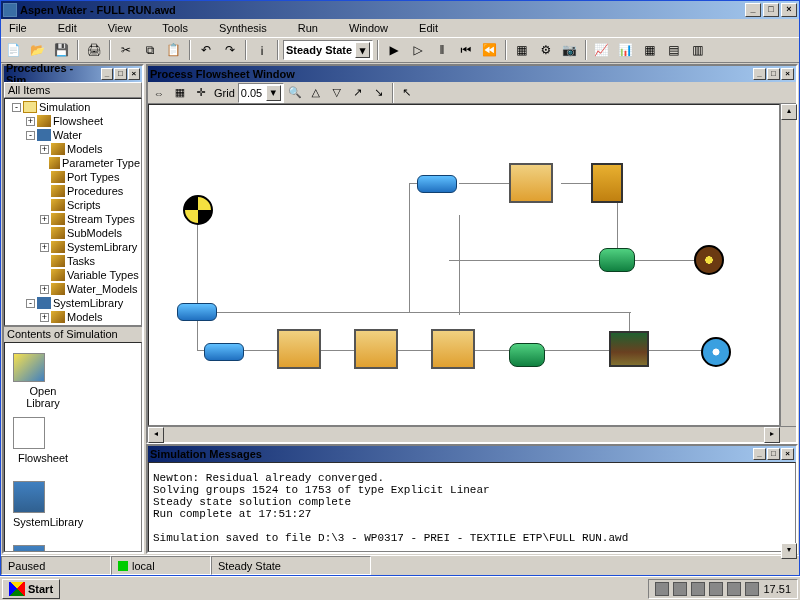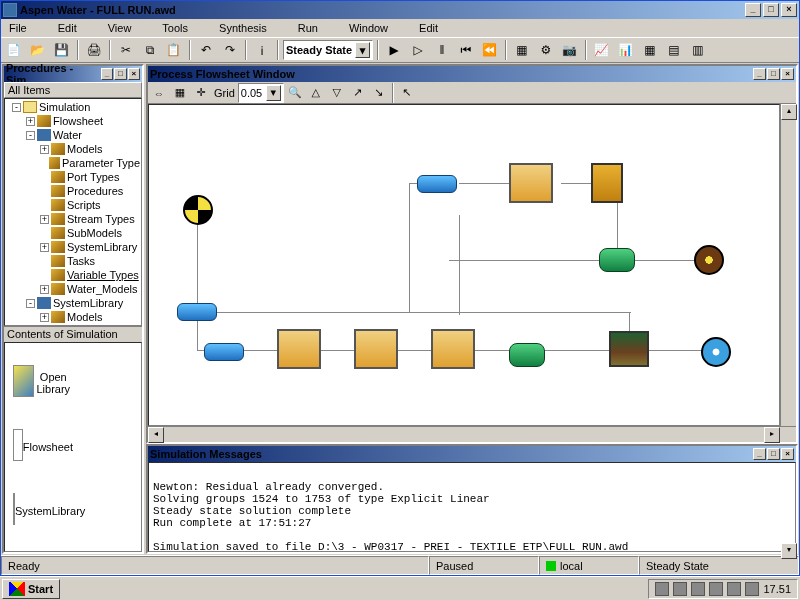--- a/index.html
+++ b/index.html
@@ -24,39 +24,39 @@
   .treehdr{height:16px;background:#d4d0c8;border:1px solid;border-color:#fff #808080 #808080 #fff;padding:1px 3px;}
   .tree{flex:1;background:#fff;border:1px inset #808080;overflow:hidden;padding:1px;font-size:11px;line-height:14px;}
   .tree .node{display:flex;align-items:center;white-space:nowrap;}
   .tree .exp{width:9px;height:9px;border:1px solid #888;background:#fff;text-align:center;line-height:7px;font-size:9px;margin:0 2px;}
   .tree .ico{width:14px;height:12px;display:inline-block;margin-right:2px;}
   .ico.fold{background:#f4e28a;border:1px solid #b8860b;}
   .ico.cube{background:linear-gradient(135deg,#e0b030,#906010);}
   .ico.blue{background:#3a6ea5;}
   .contentshdr{height:16px;border-top:1px solid #808080;padding:1px 3px;background:#d4d0c8;}
   .thumbs{flex:0 0 auto;height:210px;background:#fff;border:1px inset #808080;overflow:hidden;display:flex;flex-wrap:wrap;align-content:flex-start;padding:6px;}
-  .thumb{width:60px;height:56px;display:flex;align-items:center;margin:4px 2px;}
+  .thumb{width:60px;height:56px;display:flex;flex-direction:column;margin:4px 2px;}
   .thumb .ti{width:32px;height:32px;border:1px solid #888;}
   .thumb .ti.lib{background:linear-gradient(135deg,#f5e050,#4080c0);}
   .thumb .ti.fs{background:#fff;border:1px solid #888;}
   .thumb .ti.drums{background:linear-gradient(#4080c0,#306090);}
   .thumb span{text-align:center;margin-top:3px;}
   .main{flex:1;display:flex;flex-direction:column;margin:1px;min-width:0;}
   .flowsheetWin{flex:1;border:2px solid;border-color:#808080 #fff #fff #808080;display:flex;flex-direction:column;min-height:0;}
   .fsToolbar{height:22px;display:flex;align-items:center;padding:1px;border-bottom:1px solid #808080;background:#d4d0c8;gap:1px;}
   .fsToolbar .tbtn{width:20px;height:18px;font-size:11px;}
   .canvas{flex:1;background:#fff;position:relative;overflow:hidden;border:1px inset #808080;}
   .hscroll,.vscroll{background:#d4d0c8;}
   .hscroll{height:16px;border-top:1px solid #808080;display:flex;}
   .vscroll{width:16px;border-left:1px solid #808080;}
   .sbtn{width:16px;height:16px;background:#d4d0c8;border:1px solid;border-color:#fff #404040 #404040 #fff;text-align:center;line-height:12px;font-size:8px;}
   .strack{flex:1;background:repeating-conf;background:#d4d0c8;}
   .fsBody{flex:1;display:flex;min-height:0;}
   .msgWin{height:110px;border:2px solid;border-color:#808080 #fff #fff #808080;display:flex;flex-direction:column;}
-  .msgBody{flex:1;background:#fff;border:1px inset #808080;font-family:"Courier New",monospace;font-size:11px;padding:18px 4px;white-space:pre;overflow:hidden;}
+  .msgBody{flex:1;background:#fff;border:1px inset #808080;font-family:"Courier New",monospace;font-size:11px;padding:9px 4px;white-space:pre;overflow:hidden;}
   .status{height:20px;display:flex;align-items:stretch;border-top:1px solid #fff;}
   .statcell{border:1px solid;border-color:#808080 #fff #fff #808080;padding:2px 6px;display:flex;align-items:center;}
   .taskbar{position:absolute;left:0;right:0;bottom:0;height:24px;background:#d4d0c8;border-top:1px solid #fff;display:flex;align-items:center;padding:2px;gap:8px;}
   .startbtn{height:20px;border:1px solid;border-color:#fff #404040 #404040 #fff;padding:1px 6px;display:flex;align-items:center;font-weight:bold;gap:3px;}
   .startflag{width:16px;height:14px;background:conic-gradient(from 45deg,red 0 25%,green 0 50%,blue 0 75%,gold 0);}
   .taskbtn{height:20px;border:1px solid;border-color:#808080 #fff #fff #808080;padding:1px 22px;display:flex;align-items:center;gap:3px;background:#d4d0c8;margin-top:48px;}
   .tray{margin-left:auto;height:20px;border:1px solid;border-color:#808080 #fff #fff #808080;padding:1px 6px;display:flex;align-items:center;gap:4px;}
   .tray .ti2{width:14px;height:14px;background:#888;border:1px solid #555;}
   
   .blk{position:absolute;width:40px;height:36px;border:2px solid #333;}
@@ -201,21 +201,21 @@
           <div class="node" style="padding-left: 32px;">
             <span class="exp">+</span>
             <span class="ico cube"></span>
             <span>SystemLibrary</span>
           </div>
           <div class="node" style="padding-left: 32px;">
             <span style="width:13px;display:inline-block"></span>
             <span class="ico cube"></span>
             <span>Tasks</span>
           </div>
-          <div class="node" style="padding-left: 32px; text-decoration: underline;">
+          <div class="node" style="padding-left: 32px;">
             <span style="width:13px;display:inline-block"></span>
             <span class="ico cube"></span>
             <span>Variable Types</span>
           </div>
           <div class="node" style="padding-left: 32px;">
             <span class="exp">+</span>
             <span class="ico cube"></span>
             <span>Water_Models</span>
           </div>
           <div class="node" style="padding-left: 18px;">
@@ -339,21 +339,20 @@
 Solving groups 1524 to 1753 of type Explicit Linear
 Steady state solution complete
 Run complete at 17:51:27
 
 Simulation saved to file D:\3 - WP0317 - PREI - TEXTILE ETP\FULL RUN.awd</div>
       </div>
     </div>
   </div>
 
   <div class="status">
-    <div class="statcell" style="flex:1;">Ready</div>
     <div class="statcell" style="width:110px;">Paused</div>
     <div class="statcell" style="width:100px;">
         <span class="greenled"></span>
         <span>local</span>
       </div>
     <div class="statcell" style="width:160px;">Steady State</div>
   </div>
 </div>
 
 <div class="taskbar">

